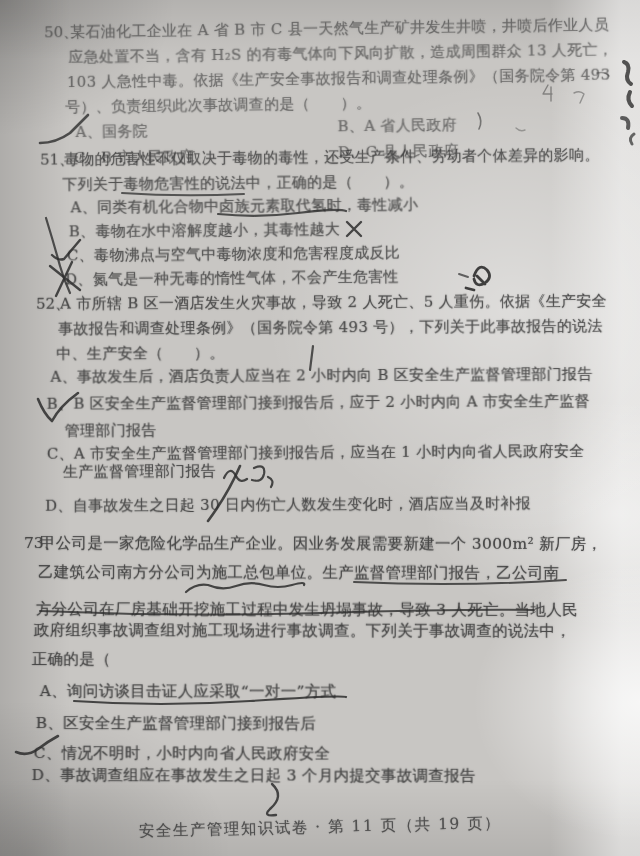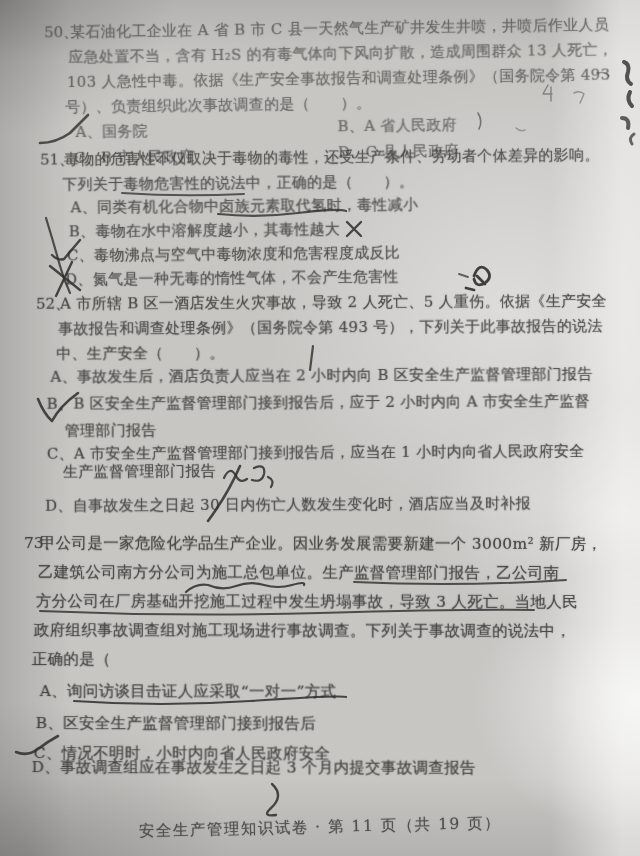--- a/index.html
+++ b/index.html
@@ -74,27 +74,27 @@
     <div class="ln" style="left:64px;top:127px">管理部门报告</div>
     <div class="ln" style="left:46px;top:150px"><span>C、</span><span>A 市安全生产监督管理部门接到报告后，应当在 1 小时内向省人民政府安全</span></div>
     <div class="ln" style="left:62px;top:168px">生产监督管理部门报告</div>
     <div class="ln" style="left:44px;top:202px"><span>D、</span><span>自事故发生之日起 30 日内伤亡人数发生变化时，酒店应当及时补报</span></div>
   </div>
 
   <div class="q" id="q53">
     <div class="ln num" style="left:24px;top:0">73、</div>
     <div class="ln" style="left:40px;top:0">甲公司是一家危险化学品生产企业。因业务发展需要新建一个 3000m² 新厂房，</div>
     <div class="ln" style="left:38px;top:29px">乙建筑公司南方分公司为施工总包单位。生产监督管理部门报告，乙公司南</div>
-    <div class="ln" style="left:36px;top:58px">方分公司在厂房基础开挖施工过程中发生坍塌事故，导致 3 人死亡。当地人民</div>
+    <div class="ln" style="left:36px;top:66px">方分公司在厂房基础开挖施工过程中发生坍塌事故，导致 3 人死亡。当地人民</div>
     <div class="ln" style="left:34px;top:87px">政府组织事故调查组对施工现场进行事故调查。下列关于事故调查的说法中，</div>
     <div class="ln" style="left:32px;top:116px">正确的是（</div>
     <div class="ln" style="left:40px;top:148px"><span>A、</span><span>询问访谈目击证人应采取“一对一”方式</span></div>
     <div class="ln" style="left:36px;top:180px"><span>B、</span><span>区安全生产监督管理部门接到报告后</span></div>
     <div class="ln" style="left:34px;top:210px"><span>C、</span><span>情况不明时，小时内向省人民政府安全</span></div>
-    <div class="ln" style="left:32px;top:224px"><span>D、</span><span>事故调查组应在事故发生之日起 3 个月内提交事故调查报告</span></div>
+    <div class="ln" style="left:32px;top:232px"><span>D、</span><span>事故调查组应在事故发生之日起 3 个月内提交事故调查报告</span></div>
   </div>
 
   <div id="footer">安全生产管理知识试卷 · 第 11 页（共 19 页）</div>
 
   <svg class="marks" width="640" height="856" viewBox="0 0 640 856" aria-hidden="true">
 
     <path d="M 40 143 Q 56 143 70 133 L 88 115" stroke-width="2.6" opacity=".8"></path>
 
     <path d="M 478 113 q 5 8 1 16" stroke-width="1.6" opacity=".55"></path>
 

